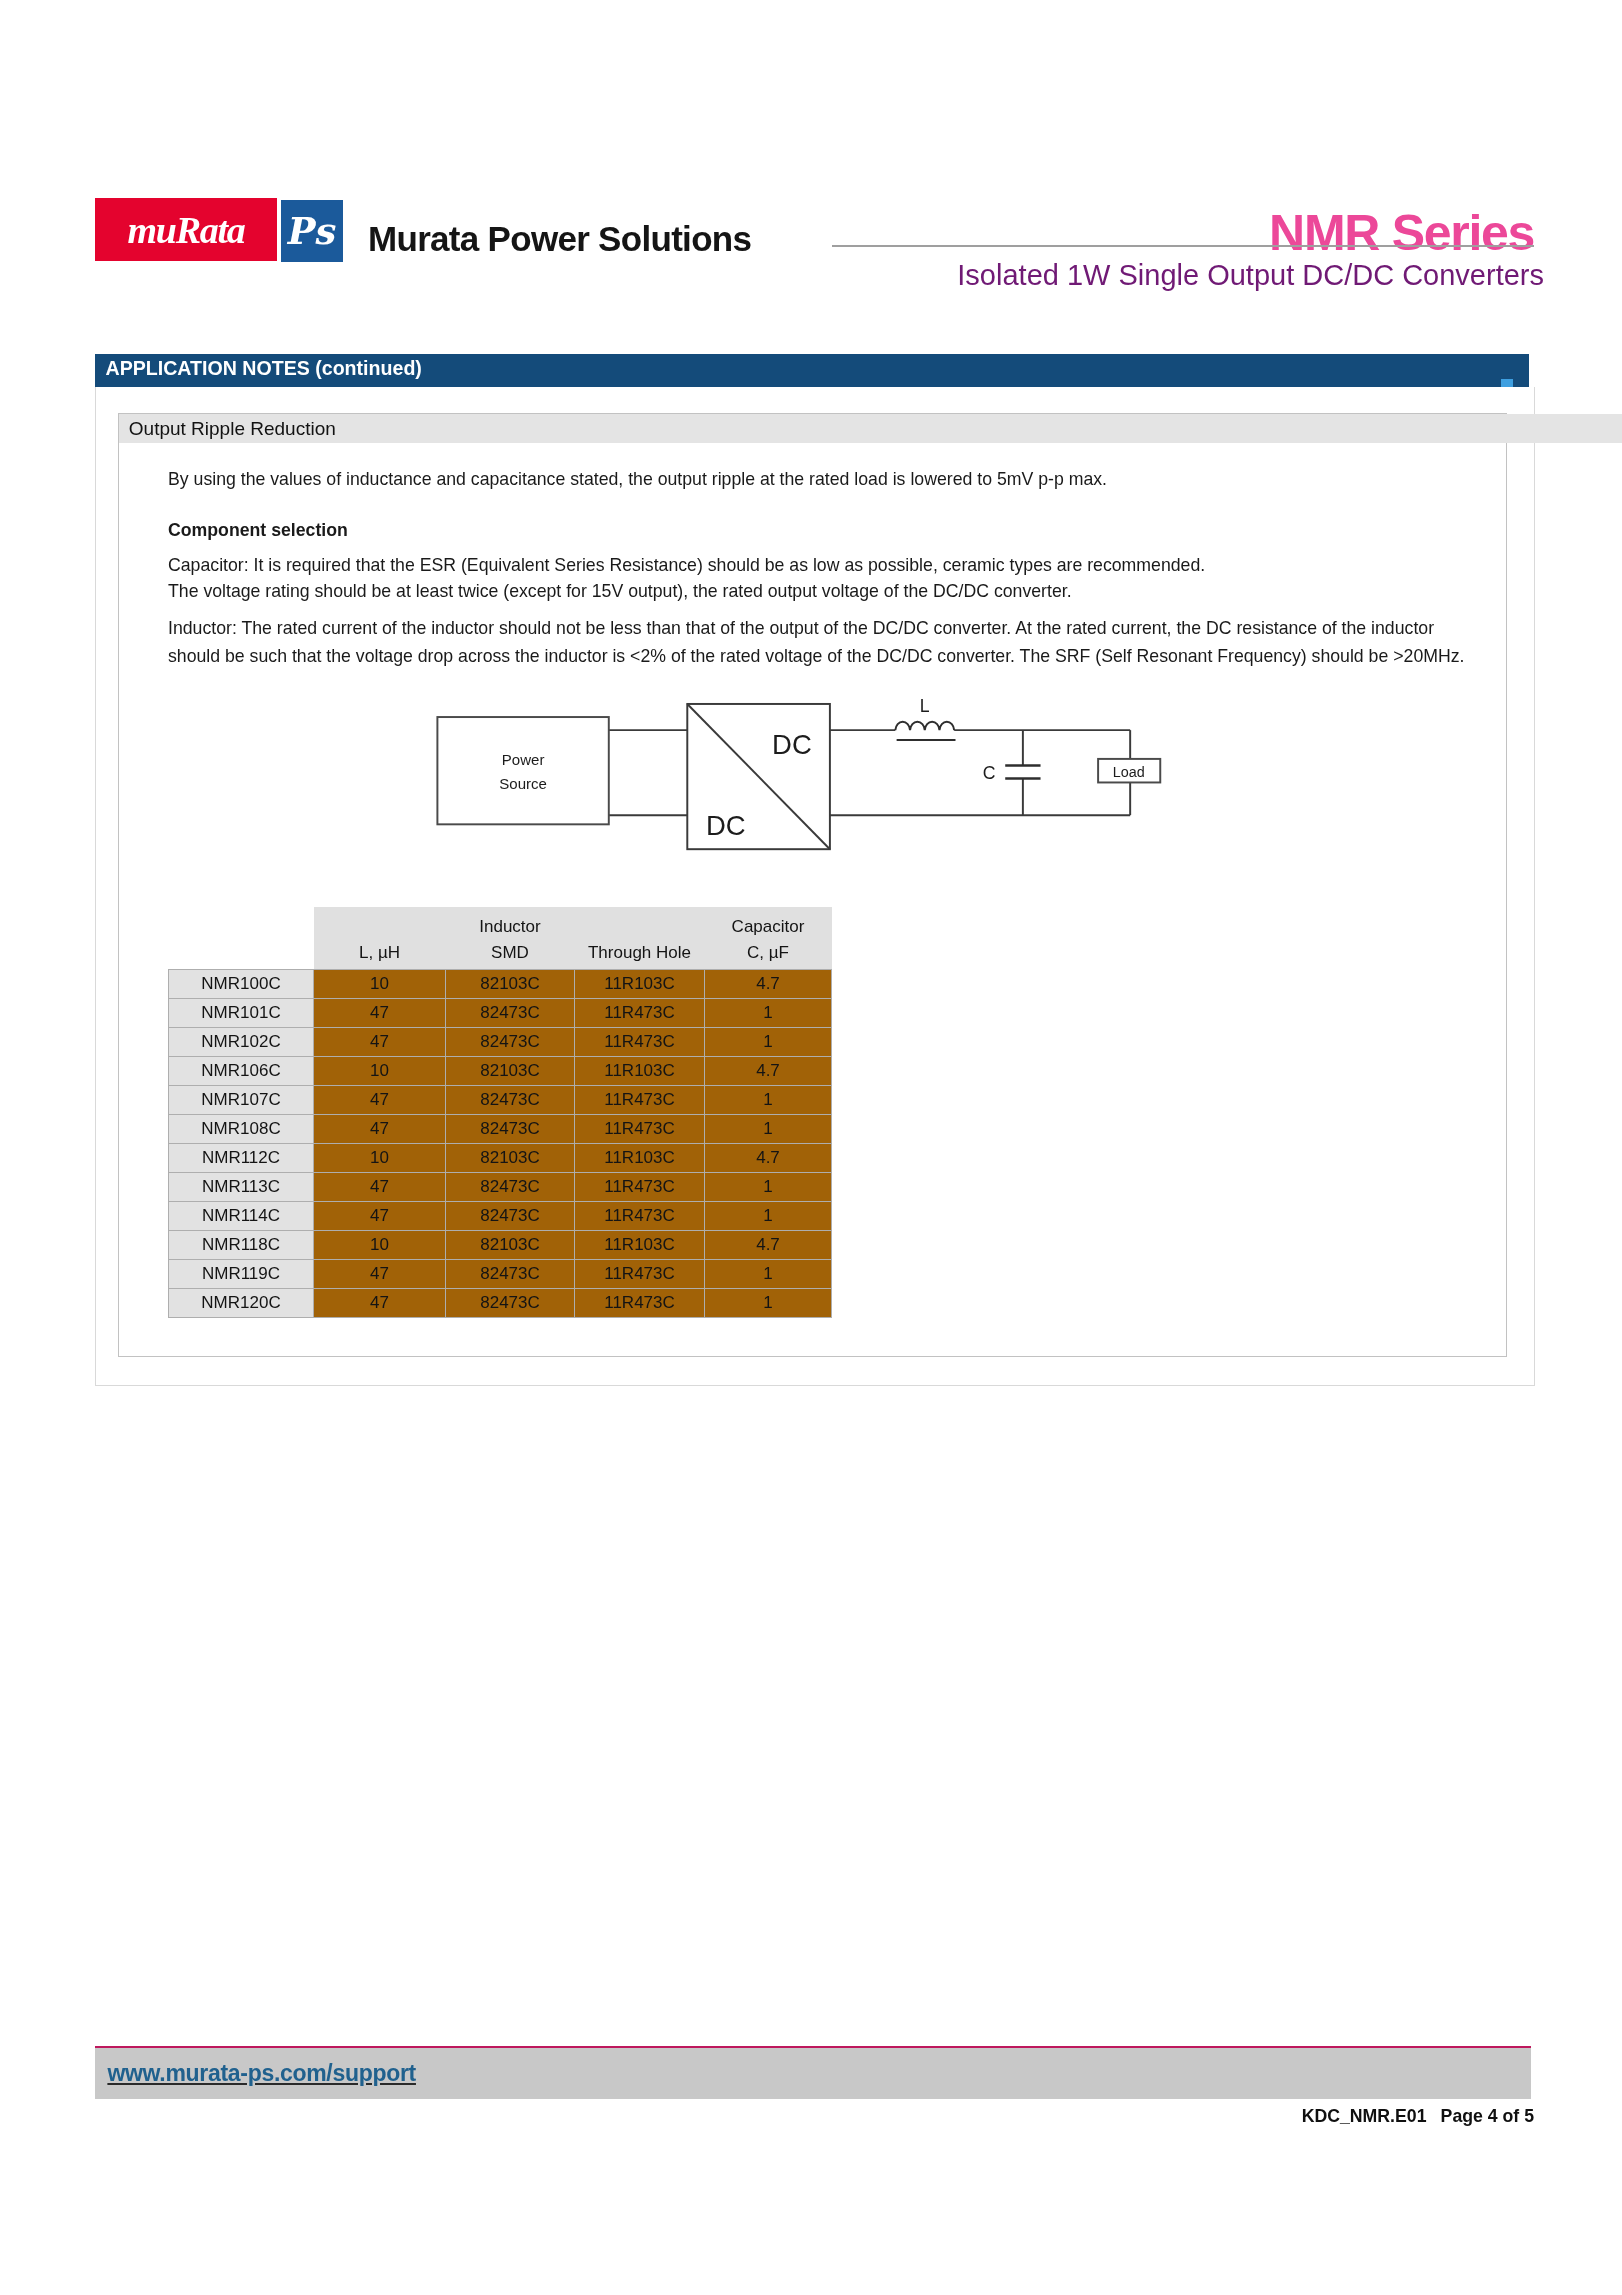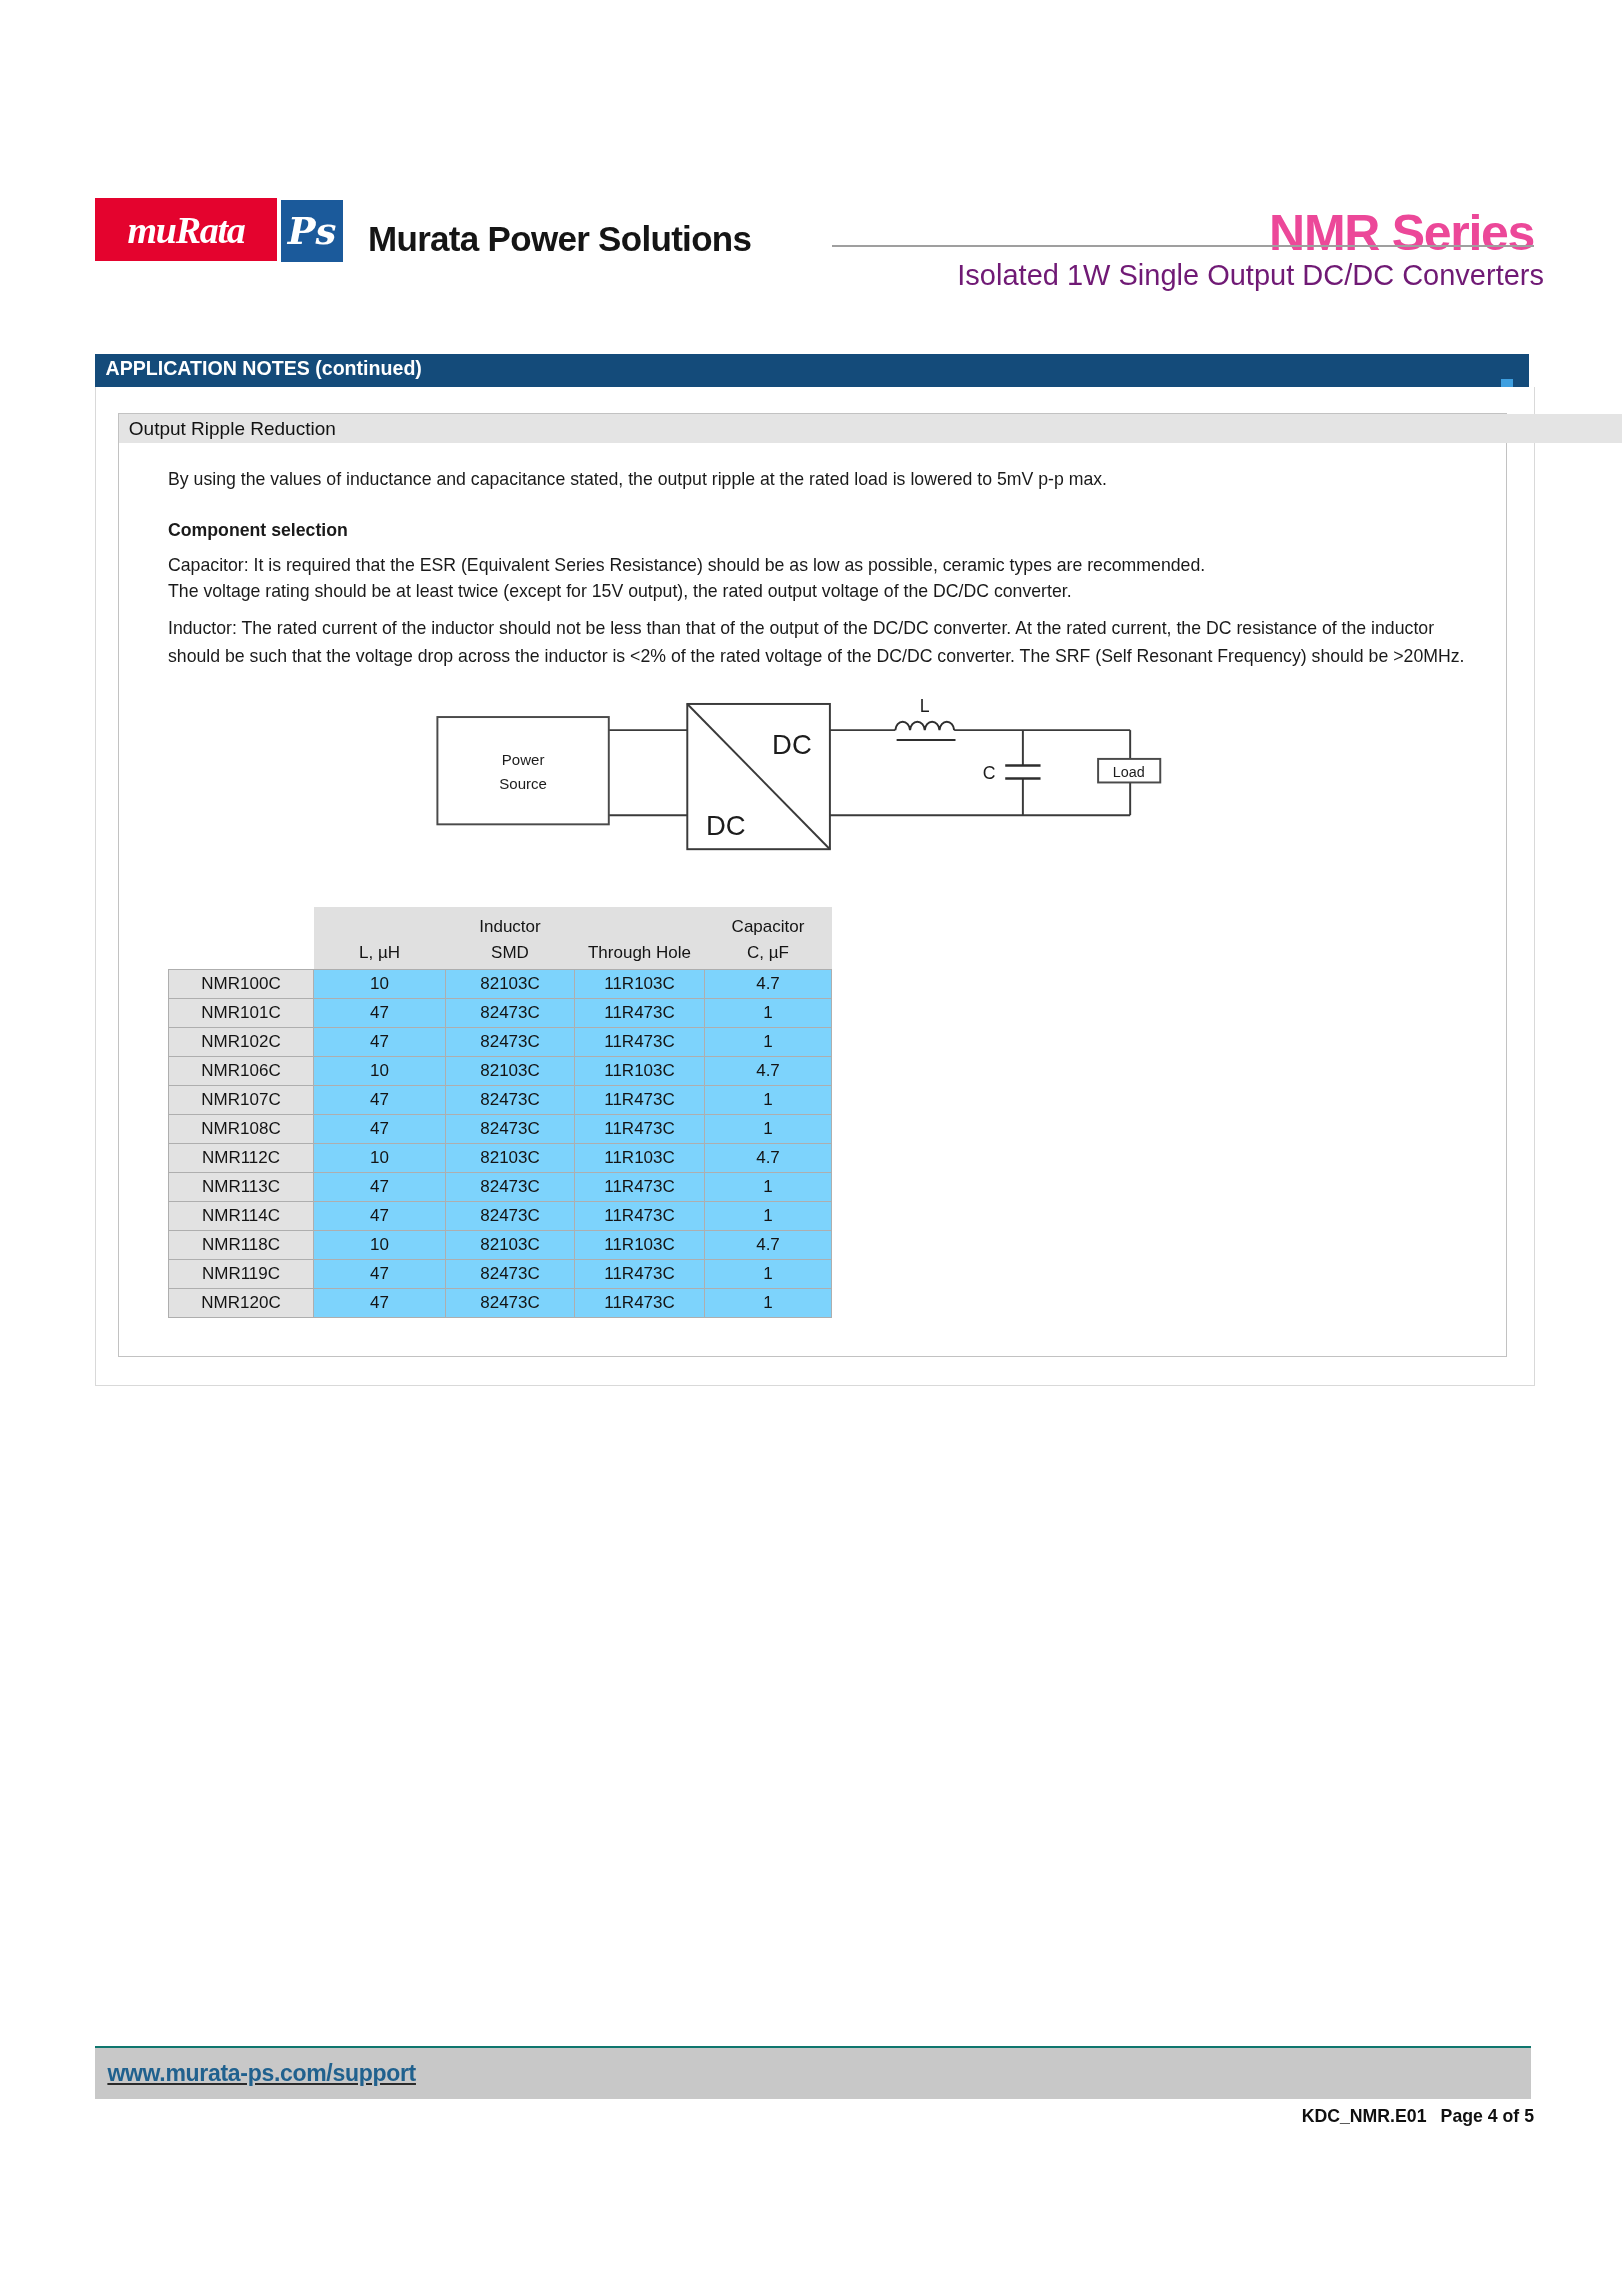--- a/index.html
+++ b/index.html
@@ -62,28 +62,28 @@
   .comp-table {
     position:absolute; left:168px; top:907px; border-collapse:collapse;
     font-size:17px; color:#141414; table-layout:fixed;
   }
   .comp-table th { font-weight:normal; }
   .comp-table thead th { background:#e0e0e0; height:31px; text-align:center; vertical-align:middle; border:none; }
   .comp-table thead th.blank { background:transparent; }
   .comp-table thead tr.grp th { height:31px; vertical-align:bottom; padding-bottom:1.3px;margin-top:48px; }
   .comp-table tbody td {
     height:29px; text-align:center; vertical-align:middle;
-    border:1.3px solid #aeaeae; background:#7dd3fc;
+    border:1.3px solid #aeaeae; background:#a16207;
   }
   .comp-table tbody td.part { background:#e2e2e2; }
 
   
   .footer-bar {
     left:95px; top:2046px; width:1436px; height:53px; background:#c8c8c8;
-    border-top:2px solid #0f766e; display:flex; align-items:center; padding-left:12.4px;
+    border-top:2px solid #be185d; display:flex; align-items:center; padding-left:12.4px;
   }
   .footer-link {
     font-size:23px; font-weight:bold; color:#20618e; text-decoration:underline;
     text-decoration-color:#2a2a2a; letter-spacing:-0.3px;
   }
   .footer-meta { right:88px; top:2106px; font-size:17.7px; color:#101010; }
   .footer-meta .doc { font-weight:bold; }
   .footer-meta .pg { font-weight:bold; margin-left:9.2px; }
 </style>
 </head>

